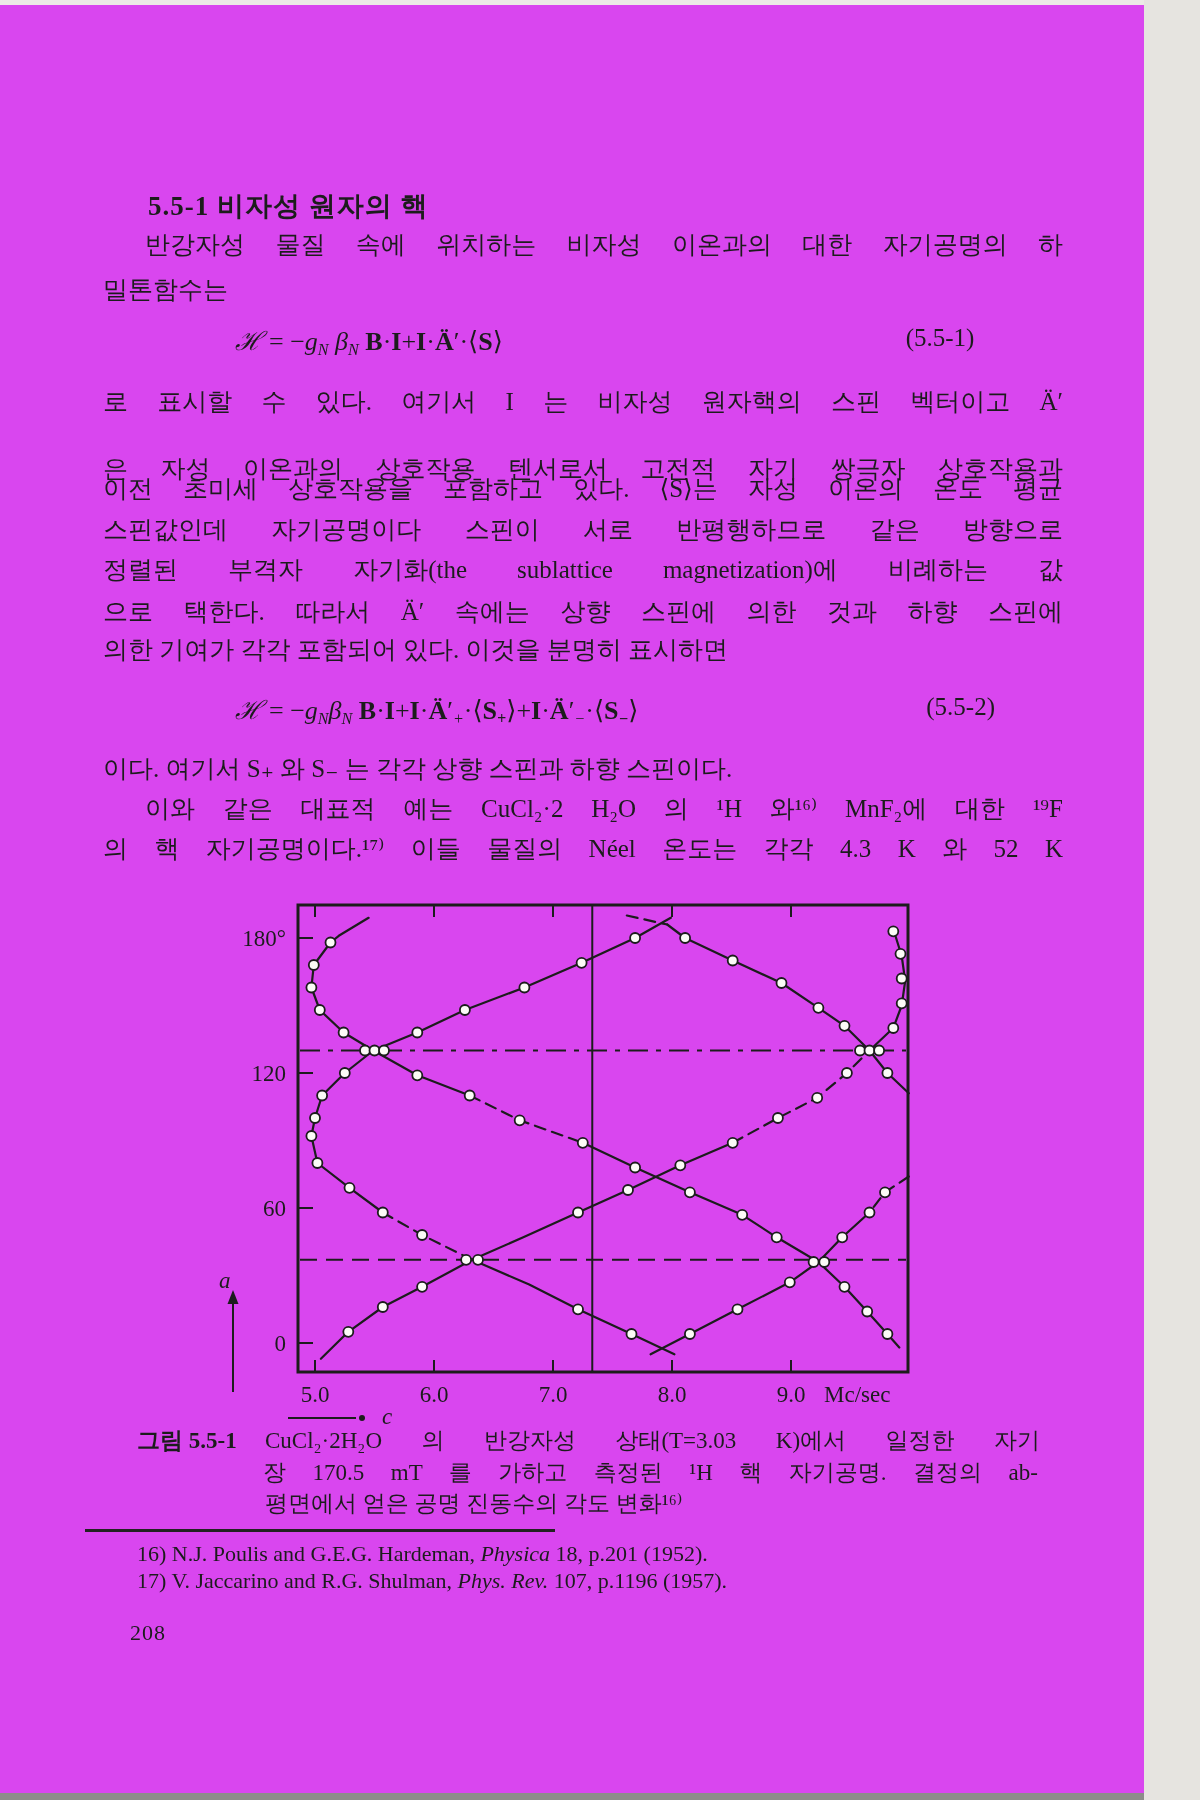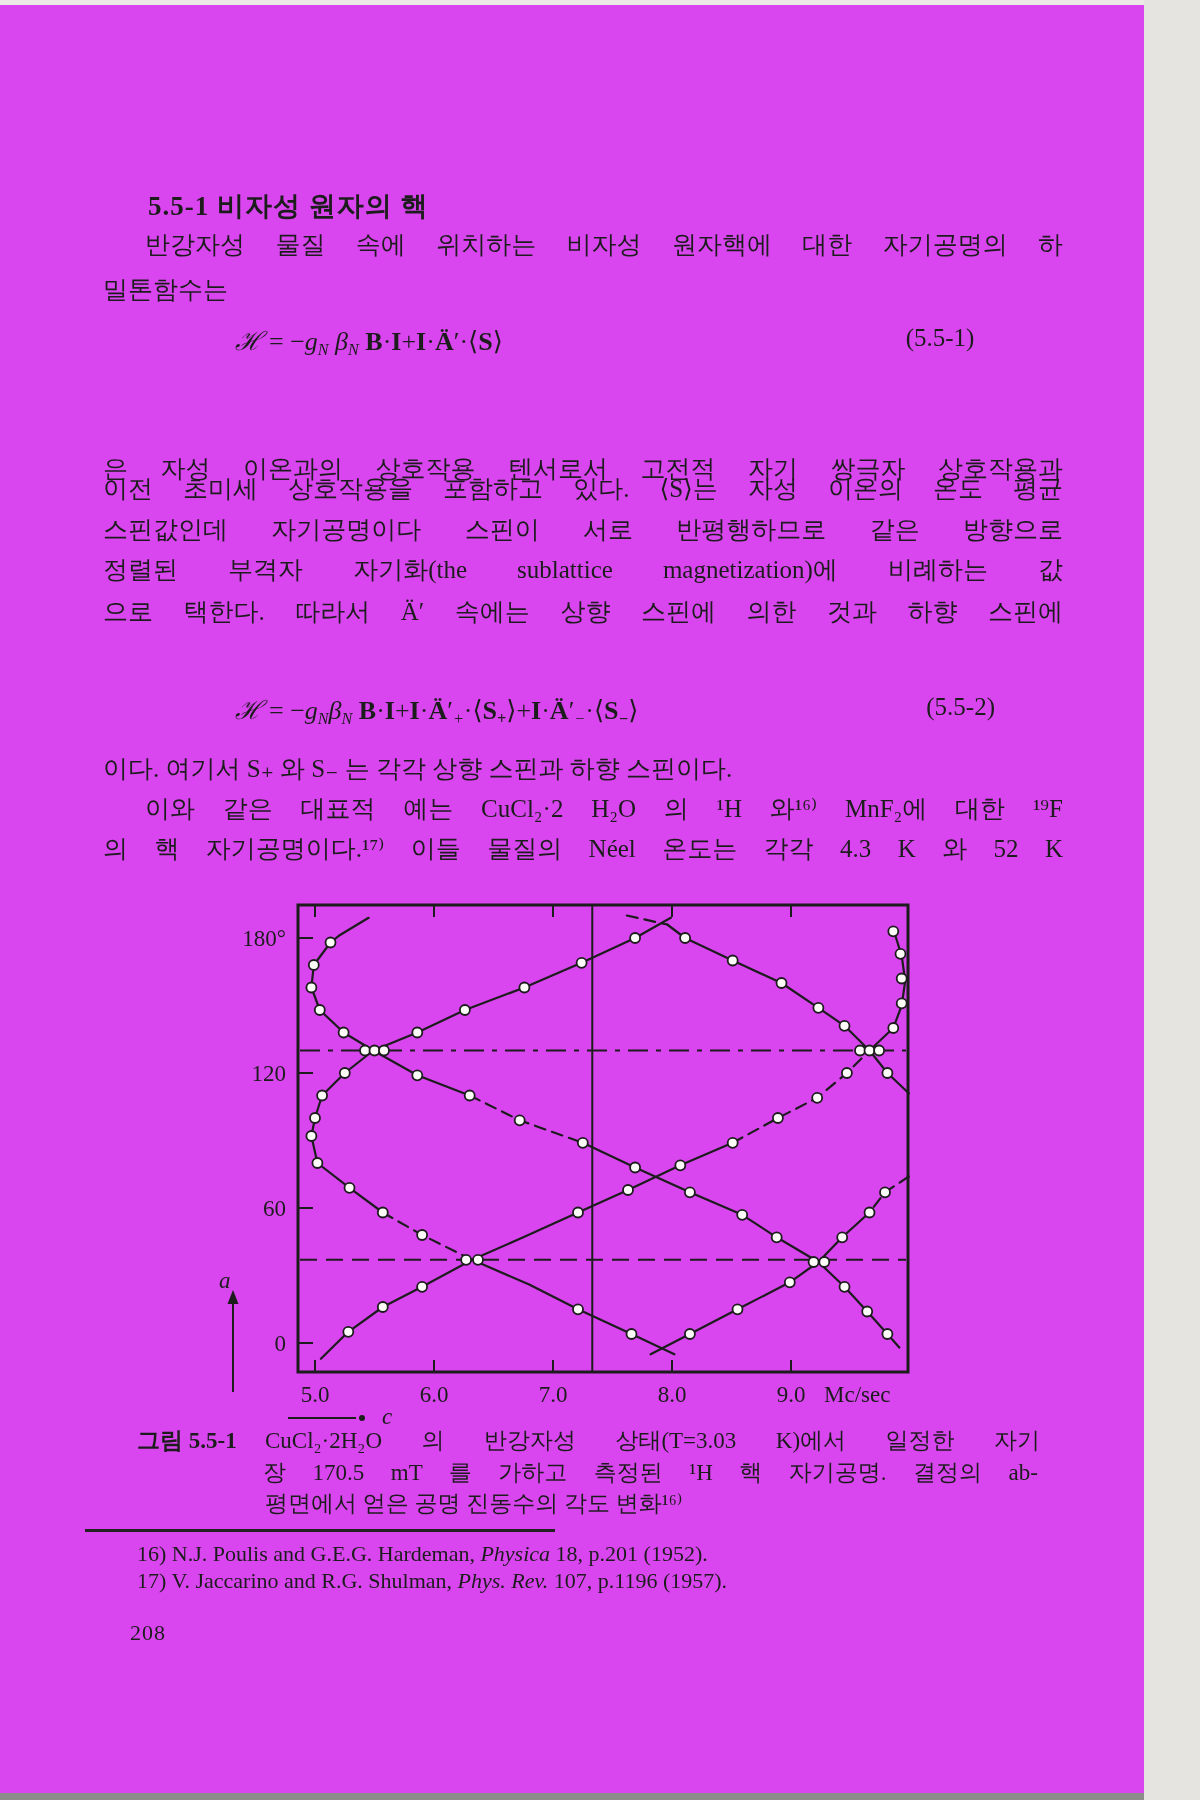--- a/index.html
+++ b/index.html
@@ -23,31 +23,33 @@
   .figitalic{font-style:italic;}
 </style>
 </head>
 <body>
 
 <div class="page">
   <div class="edge-top"></div>
 
   <div class="line title" style="left:148px;top:188px;">5.5-1  비자성 원자의 핵</div>
 
-  <div class="line jline" style="left:145px;top:228px;width:918px;">반강자성 물질 속에 위치하는 비자성 원자핵에 대한 자기공명의 하</div>
+  <div class="line jline" style="left:145px;top:228px;width:918px;">반강자성 물질 속에 위치하는 비자성 이온과의 대한 자기공명의 하</div>
   <div class="line" style="left:103px;top:273px;">밀톤함수는</div>
 
   <div class="eq" style="left:235px;top:322px;"><span class="tk it">ℋ</span><span class="tk"> = −</span><span class="tk it">g<sub>N</sub></span><span class="tk"> </span><span class="tk it">β<sub>N</sub></span><span class="tk"> </span><span class="tk b">B</span><span class="tk">·</span><span class="tk b">I</span><span class="tk">+</span><span class="tk b">I</span><span class="tk">·</span><span class="tk b">Ä</span><span class="tk">′</span><span class="tk">·</span><span class="tk">⟨</span><span class="tk b">S</span><span class="tk">⟩</span></div>
   <div class="eqnum" style="left:885px;top:324px;width:110px;text-align:center;">(5.5-1)</div>
 
+  <div class="line jline" style="left:103px;top:385px;width:960px;">로 표시할 수 있다. 여기서 I 는 비자성 원자핵의 스핀 벡터이고 Ä′</div>
   <div class="line jline" style="left:103px;top:452px;width:960px;">은 자성 이온과의 상호작용 텐서로서 고전적 자기 쌍극자 상호작용과</div>
   <div class="line jline" style="left:103px;top:472px;width:960px;">이전 초미세 상호작용을 포함하고 있다. ⟨S⟩는 자성 이온의 온도 평균</div>
   <div class="line jline" style="left:103px;top:513px;width:960px;">스핀값인데 자기공명이다 스핀이 서로 반평행하므로 같은 방향으로</div>
   <div class="line jline" style="left:103px;top:553px;width:960px;">정렬된 부격자 자기화(the sublattice magnetization)에 비례하는 값</div>
   <div class="line jline" style="left:103px;top:595px;width:960px;">으로 택한다. 따라서 Ä′ 속에는 상향 스핀에 의한 것과 하향 스핀에</div>
+  <div class="line" style="left:103px;top:633px;">의한 기여가 각각 포함되어 있다. 이것을 분명히 표시하면</div>
 
   <div class="eq" style="left:235px;top:691px;"><span class="tk it">ℋ</span><span class="tk"> = −</span><span class="tk it">g<sub>N</sub></span><span class="tk it">β<sub>N</sub></span><span class="tk"> </span><span class="tk b">B</span><span class="tk">·</span><span class="tk b">I</span><span class="tk">+</span><span class="tk b">I</span><span class="tk">·</span><span class="tk b">Ä</span><span class="tk">′<sub>+</sub></span><span class="tk">·</span><span class="tk">⟨</span><span class="tk b">S<sub>+</sub></span><span class="tk">⟩</span><span class="tk">+</span><span class="tk b">I</span><span class="tk">·</span><span class="tk b">Ä</span><span class="tk">′<sub>−</sub></span><span class="tk">·</span><span class="tk">⟨</span><span class="tk b">S<sub>−</sub></span><span class="tk">⟩</span></div>
   <div class="eqnum" style="left:885px;top:693px;width:110px;text-align:right;">(5.5-2)</div>
 
   <div class="line" style="left:103px;top:752px;">이다. 여기서 S₊ 와 S₋ 는 각각 상향 스핀과 하향 스핀이다.</div>
   <div class="line jline" style="left:145px;top:792px;width:918px;">이와 같은 대표적 예는 CuCl₂·2 H₂O 의 ¹H 와¹⁶⁾ MnF₂에 대한 ¹⁹F</div>
   <div class="line jline" style="left:103px;top:832px;width:960px;">의 핵 자기공명이다.¹⁷⁾ 이들 물질의 Néel 온도는 각각 4.3 K 와 52 K</div>
 
   <svg style="position:absolute;left:180px;top:875px;" width="845" height="560" viewBox="0 0 845 560">
     <defs>

